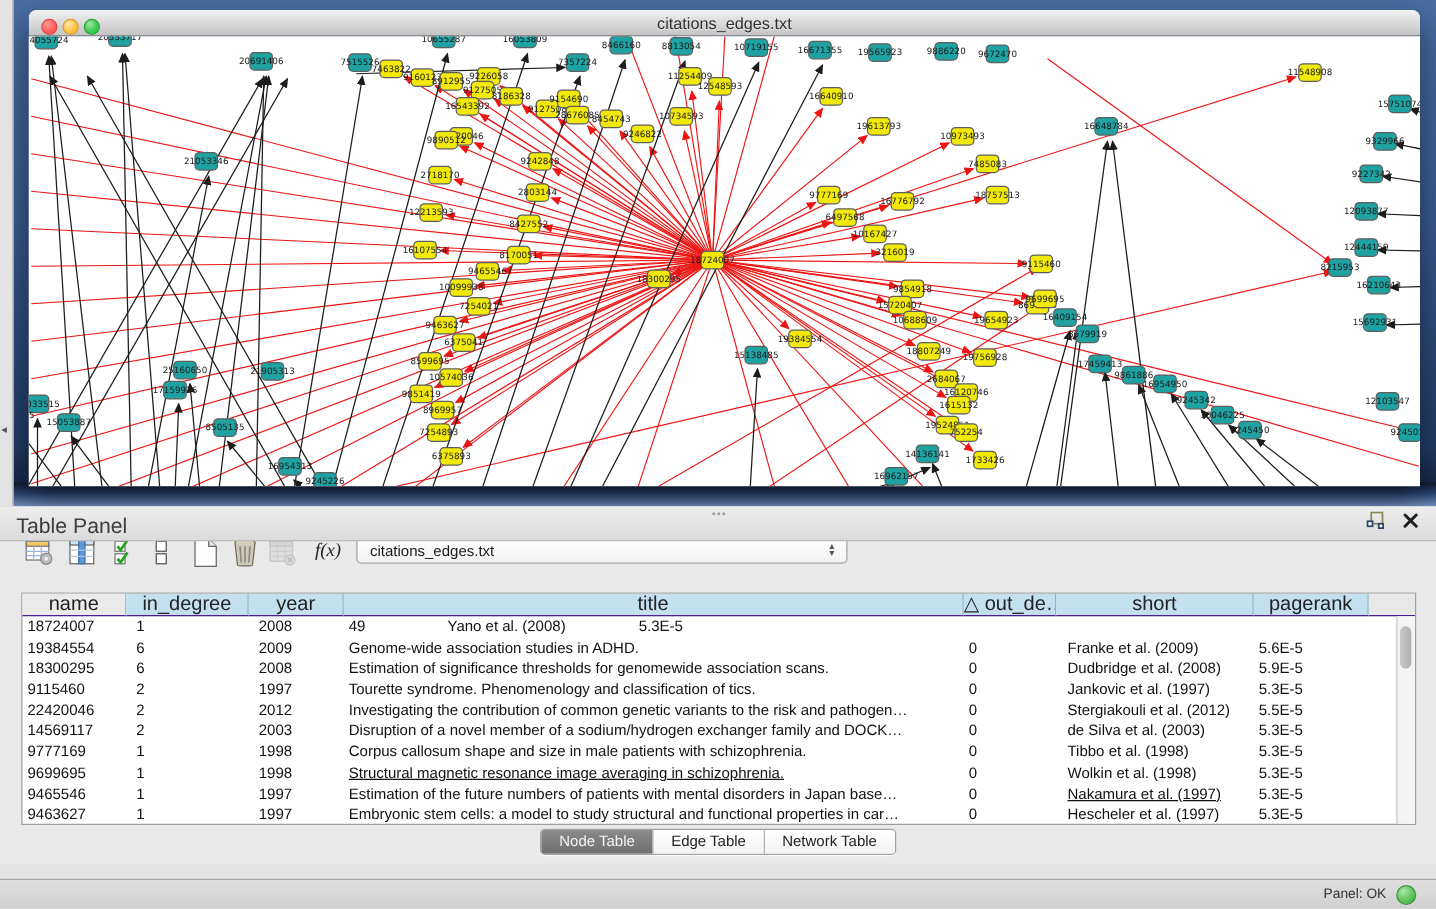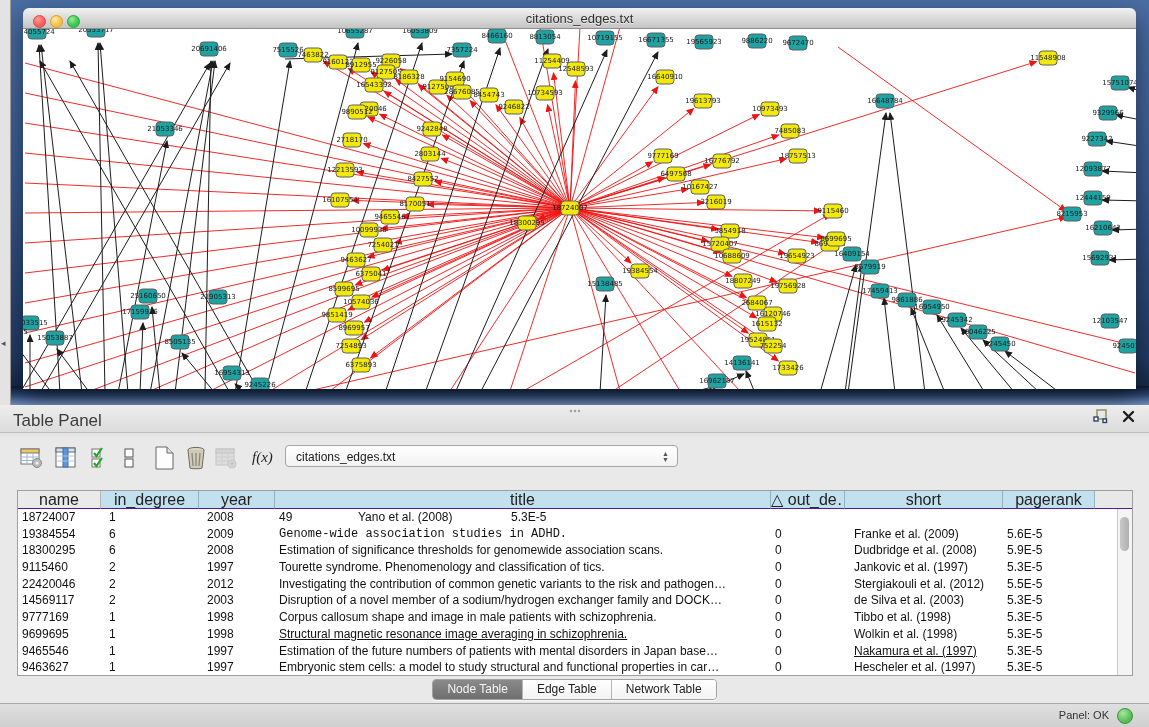--- a/index.html
+++ b/index.html
@@ -55,21 +55,21 @@
     border-bottom:1px solid #BDBDBD;z-index:6;
   }
   .panel-header .ph-title{
     position:absolute;left:13px;top:6px;font-size:17px;color:#3C3C3C;
   }
   .splitter-handle{
     position:absolute;left:568px;top:2px;width:14px;height:8px;opacity:.65;
   }
   .ph-icons{position:absolute;right:14px;top:4px;display:flex;gap:14px;align-items:center;}
   .panel-body{
-    position:absolute;left:0;top:436px;width:1149px;height:271px;
+    position:absolute;left:0;top:420px;width:1149px;height:271px;
     background:#E9E9E9;
   }
   .toolbar{position:absolute;left:0;top:8px;height:32px;width:100%;}
   .tb-icon{position:absolute;top:2px;width:24px;height:24px;cursor:pointer;}
   .tb-icon svg{display:block;}
   .fx-label{
     position:absolute;left:252px;top:5px;
     font-family:"Liberation Serif", serif;font-style:italic;
     font-size:15px;color:#222;cursor:pointer;
   }
@@ -647,21 +647,21 @@
           <div class="td" style="width: 98px; padding-left: 8px;">1</div>
           <div class="td" style="width: 76px; padding-left: 8px;">2008</div>
           <div class="td" style="width: 74px;">49</div>
           <div class="td" style="width: 158px; padding-left: 9px;">Yano et al. (2008)</div>
           <div class="td" style="width: 92px;">5.3E-5</div>
         </div>
         <div class="tr">
           <div class="td" style="width: 83px;">19384554</div>
           <div class="td" style="width: 98px; padding-left: 8px;">6</div>
           <div class="td" style="width: 76px; padding-left: 8px;">2009</div>
-          <div class="td" style="width: 496px; font-family: Liberation Mono, monospace;">Genome-wide association studies in ADHD.</div>
+          <div class="td" style="width: 496px;">Genome-wide association studies in ADHD.</div>
           <div class="td" style="width: 74px;">0</div>
           <div class="td" style="width: 158px; padding-left: 9px;">Franke et al. (2009)</div>
           <div class="td" style="width: 92px;">5.6E-5</div>
         </div>
         <div class="tr">
           <div class="td" style="width: 83px;">18300295</div>
           <div class="td" style="width: 98px; padding-left: 8px;">6</div>
           <div class="td" style="width: 76px; padding-left: 8px;">2008</div>
           <div class="td" style="width: 496px;">Estimation of significance thresholds for genomewide association scans.</div>
           <div class="td" style="width: 74px;">0</div>
@@ -692,21 +692,21 @@
           <div class="td" style="width: 76px; padding-left: 8px;">2003</div>
           <div class="td" style="width: 496px;">Disruption of a novel member of a sodium/hydrogen exchanger family and DOCK…</div>
           <div class="td" style="width: 74px;">0</div>
           <div class="td" style="width: 158px; padding-left: 9px;">de Silva et al. (2003)</div>
           <div class="td" style="width: 92px;">5.3E-5</div>
         </div>
         <div class="tr">
           <div class="td" style="width: 83px;">9777169</div>
           <div class="td" style="width: 98px; padding-left: 8px;">1</div>
           <div class="td" style="width: 76px; padding-left: 8px;">1998</div>
-          <div class="td" style="width: 496px;">Corpus callosum shape and image in male patients with schizophrenia.</div>
+          <div class="td" style="width: 496px;">Corpus callosum shape and size in male patients with schizophrenia.</div>
           <div class="td" style="width: 74px;">0</div>
           <div class="td" style="width: 158px; padding-left: 9px;">Tibbo et al. (1998)</div>
           <div class="td" style="width: 92px;">5.3E-5</div>
         </div>
         <div class="tr">
           <div class="td" style="width: 83px;">9699695</div>
           <div class="td" style="width: 98px; padding-left: 8px;">1</div>
           <div class="td" style="width: 76px; padding-left: 8px;">1998</div>
           <div class="td" style="width: 496px; text-decoration: underline;">Structural magnetic resonance image averaging in schizophrenia.</div>
           <div class="td" style="width: 74px;">0</div>

